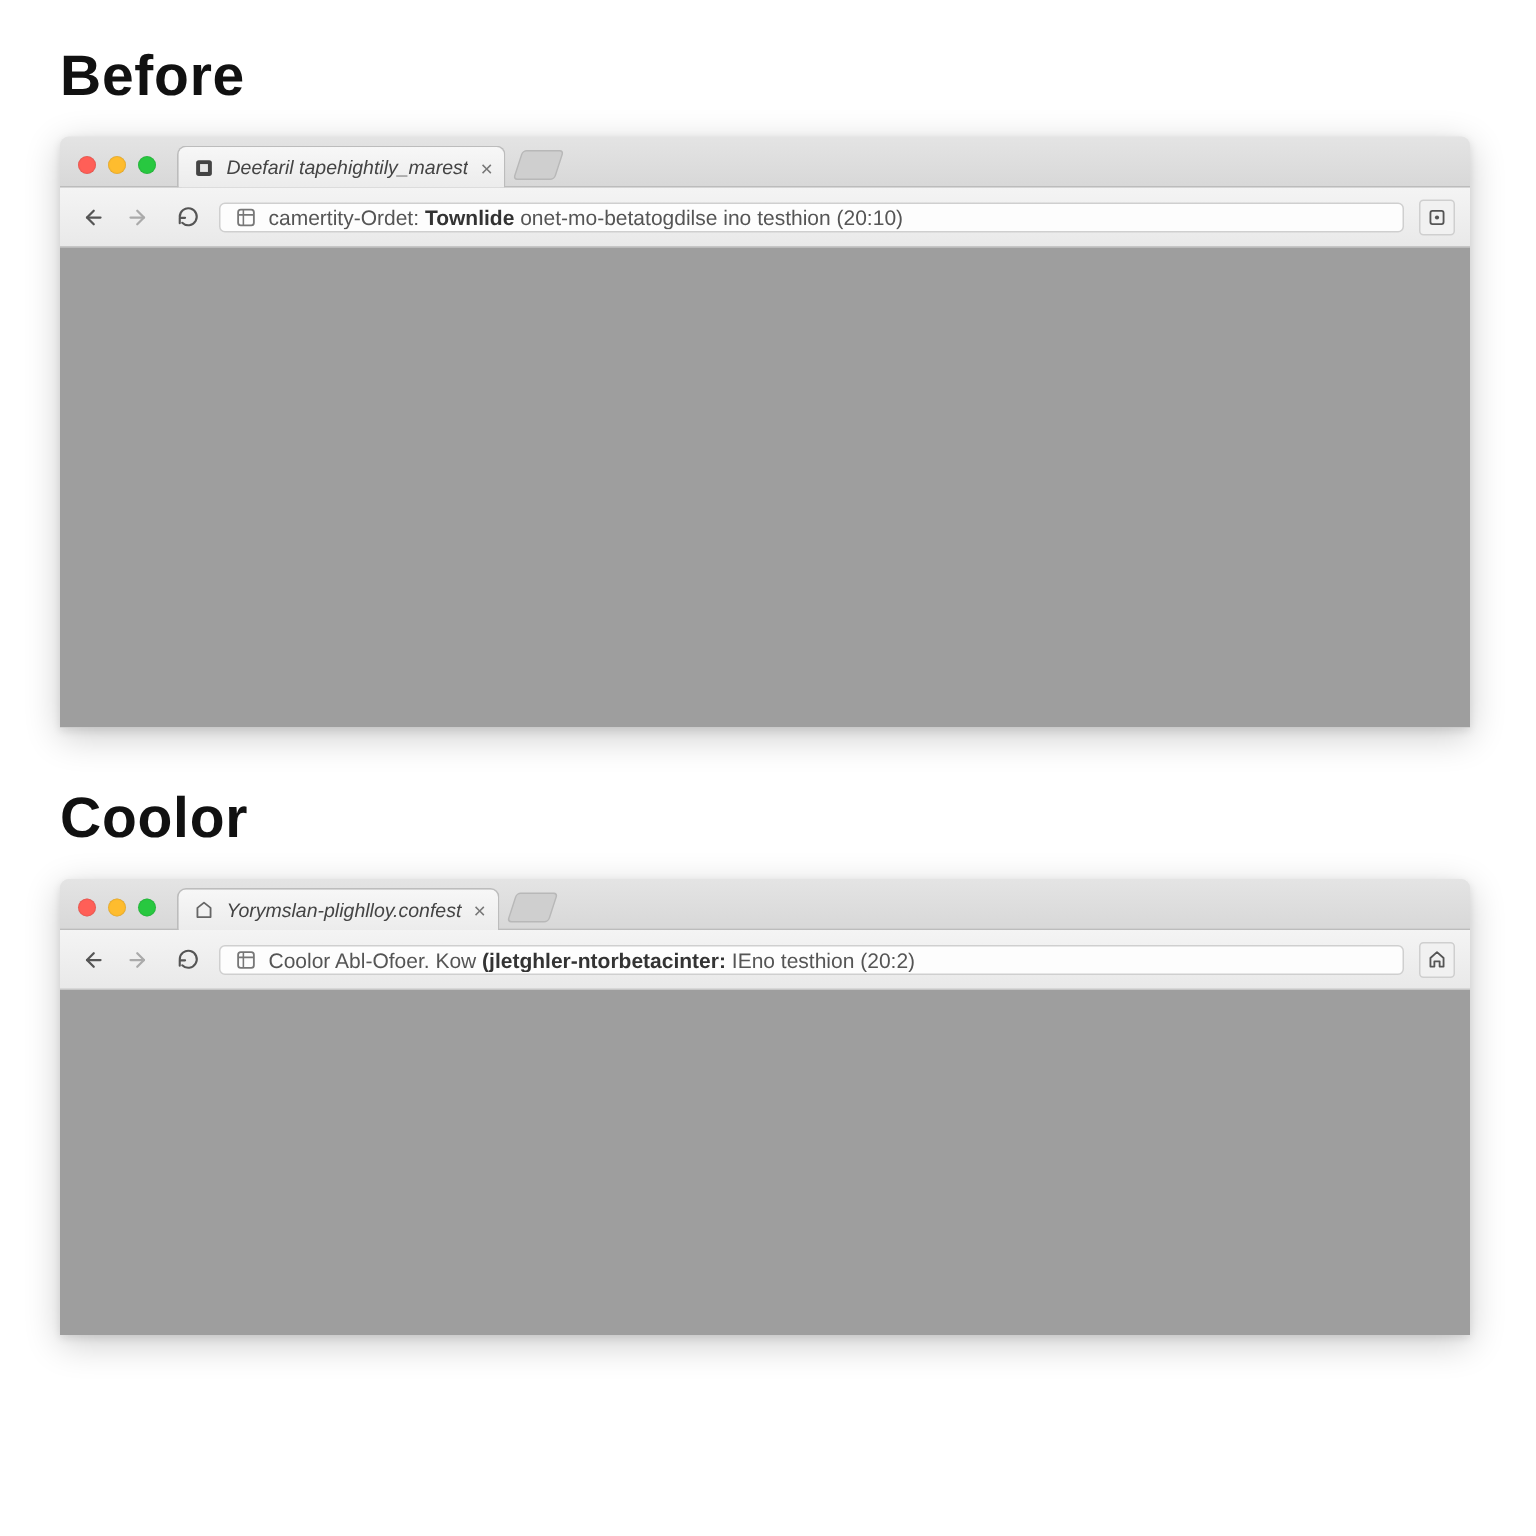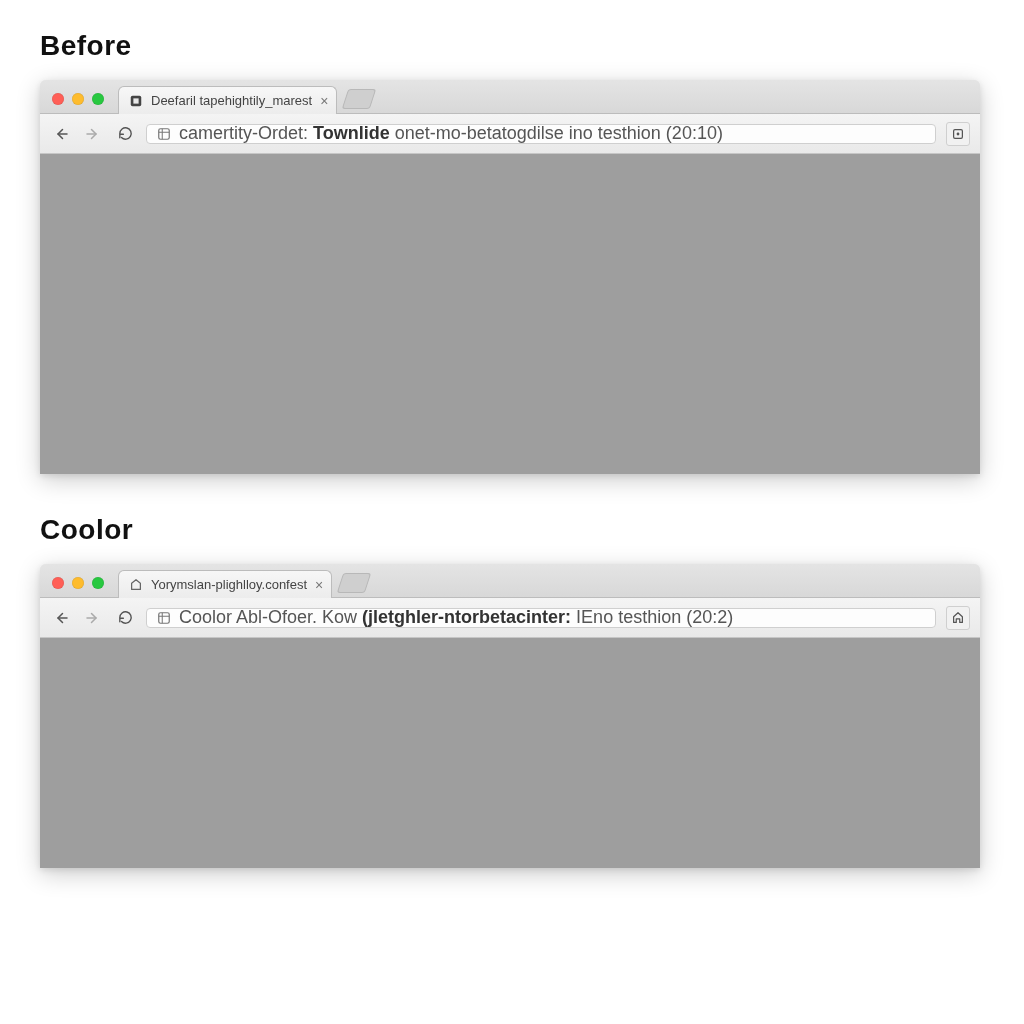--- a/index.html
+++ b/index.html
@@ -5,21 +5,21 @@
     * { margin: 0; padding: 0; box-sizing: border-box; }
     body {
       width: 1024px;
       height: 1024px;
       background: #ffffff;
       font-family: -apple-system, BlinkMacSystemFont, "Segoe UI", Helvetica, Arial, sans-serif;
       padding: 20px 40px;
       overflow: hidden;
     }
     .section-label {
-      font-size: 28px;
+      font-size: 38px;
       font-weight: 700;
       color: #111;
       margin: 10px 0 18px 0;
       letter-spacing: 0.5px;
     }
     .browser-window {
       width: 940px;
       border-radius: 6px 6px 0 0;
       box-shadow: 0 6px 24px rgba(0,0,0,0.20), 0 2px 6px rgba(0,0,0,0.10);
       overflow: hidden;
@@ -57,20 +57,21 @@
       border: 1px solid #bcbcbc;
       border-bottom: none;
       border-radius: 6px 6px 0 0;
       padding: 0 8px 0 10px;
       font-size: 13px;
       color: #444;
       max-width: 260px;
       gap: 8px;
       position: relative;
       top: 1px;
+      font-style: italic;
     }
     .tab .favicon {
       width: 14px; height: 14px;
       display: flex; align-items: center; justify-content: center;
       color: #555;
     }
     .tab .tab-title {
       white-space: nowrap;
       overflow: hidden;
       text-overflow: ellipsis;
@@ -112,21 +113,21 @@
     .omnibox {
       flex: 1;
       height: 20px;
       background: #fdfdfd;
       border: 1px solid #cfcfcf;
       border-radius: 4px;
       display: flex;
       align-items: center;
       padding: 0 10px;
       gap: 8px;
-      font-size: 18px;
+      font-size: 14px;
       color: #555;
       overflow: hidden;
     }
     .omnibox .site-icon {
       width: 14px; height: 14px;
       color: #777;
       display: flex; align-items: center; justify-content: center;
     }
     .omnibox .url-text {
       white-space: nowrap;

